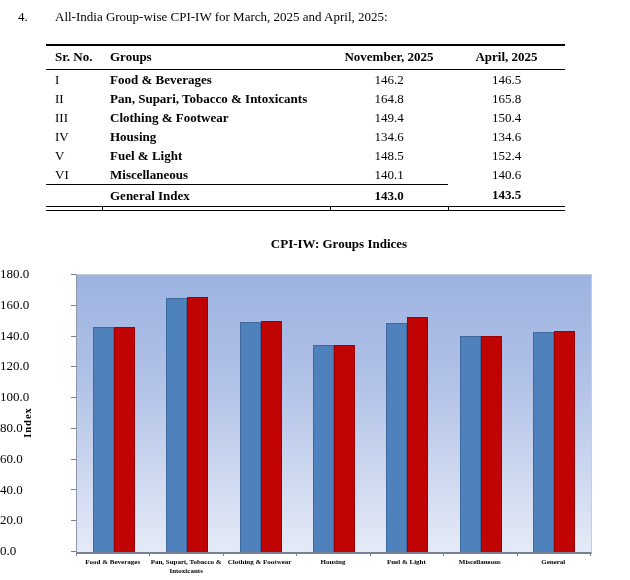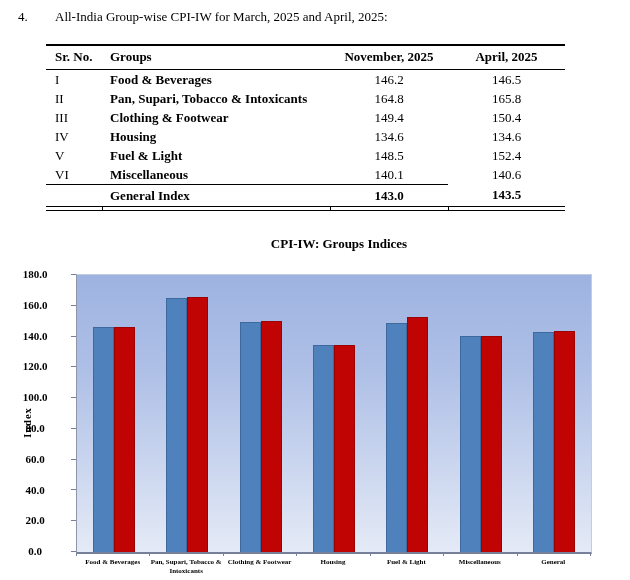--- a/index.html
+++ b/index.html
@@ -49,21 +49,21 @@
     background:linear-gradient(180deg,#9DB3E0 0%,#AFC0E7 35%,#E4EAF6 100%);
     border-top:1px solid #c3cce3;border-right:1px solid #c3cce3;
     border-left:1px solid #8f96a8;border-bottom:2px solid #76809a;
     box-sizing:content-box;
   }
   .bars{position:absolute;left:0;top:0;width:100%;height:100%;display:flex;align-items:flex-end;}
   .slot{flex:1 1 0;display:flex;justify-content:center;align-items:flex-end;height:100%;}
   .bar{width:21px;box-sizing:border-box;}
   .bar.s0{background:#4F81BD;border:1px solid rgba(30,60,100,0.35);border-bottom:none;}
   .bar.s1{background:#C00404;border:1px solid rgba(90,0,0,0.35);border-bottom:none;}
-  .ytick-label{position:absolute;left:0;width:70px;text-align:center;font-size:11px;font-weight:bold;line-height:10px;}
+  .ytick-label{position:absolute;left:0;width:70px;text-align:left;font-size:13px;font-weight:normal;line-height:10px;}
   .ytick-mark{position:absolute;left:71px;width:5px;height:1px;background:#76809a;}
   .xtick-mark{position:absolute;width:1px;height:3px;background:#76809a;top:328px;}
   .xlabels{position:absolute;left:76px;top:333px;width:514px;display:flex;}
   .xlabel{
     flex:1 1 0;margin:0 -6px;text-align:center;font-size:7px;font-weight:bold;
     line-height:1.3;white-space:pre-line;
   }
 </style>
 </head>
 <body>

